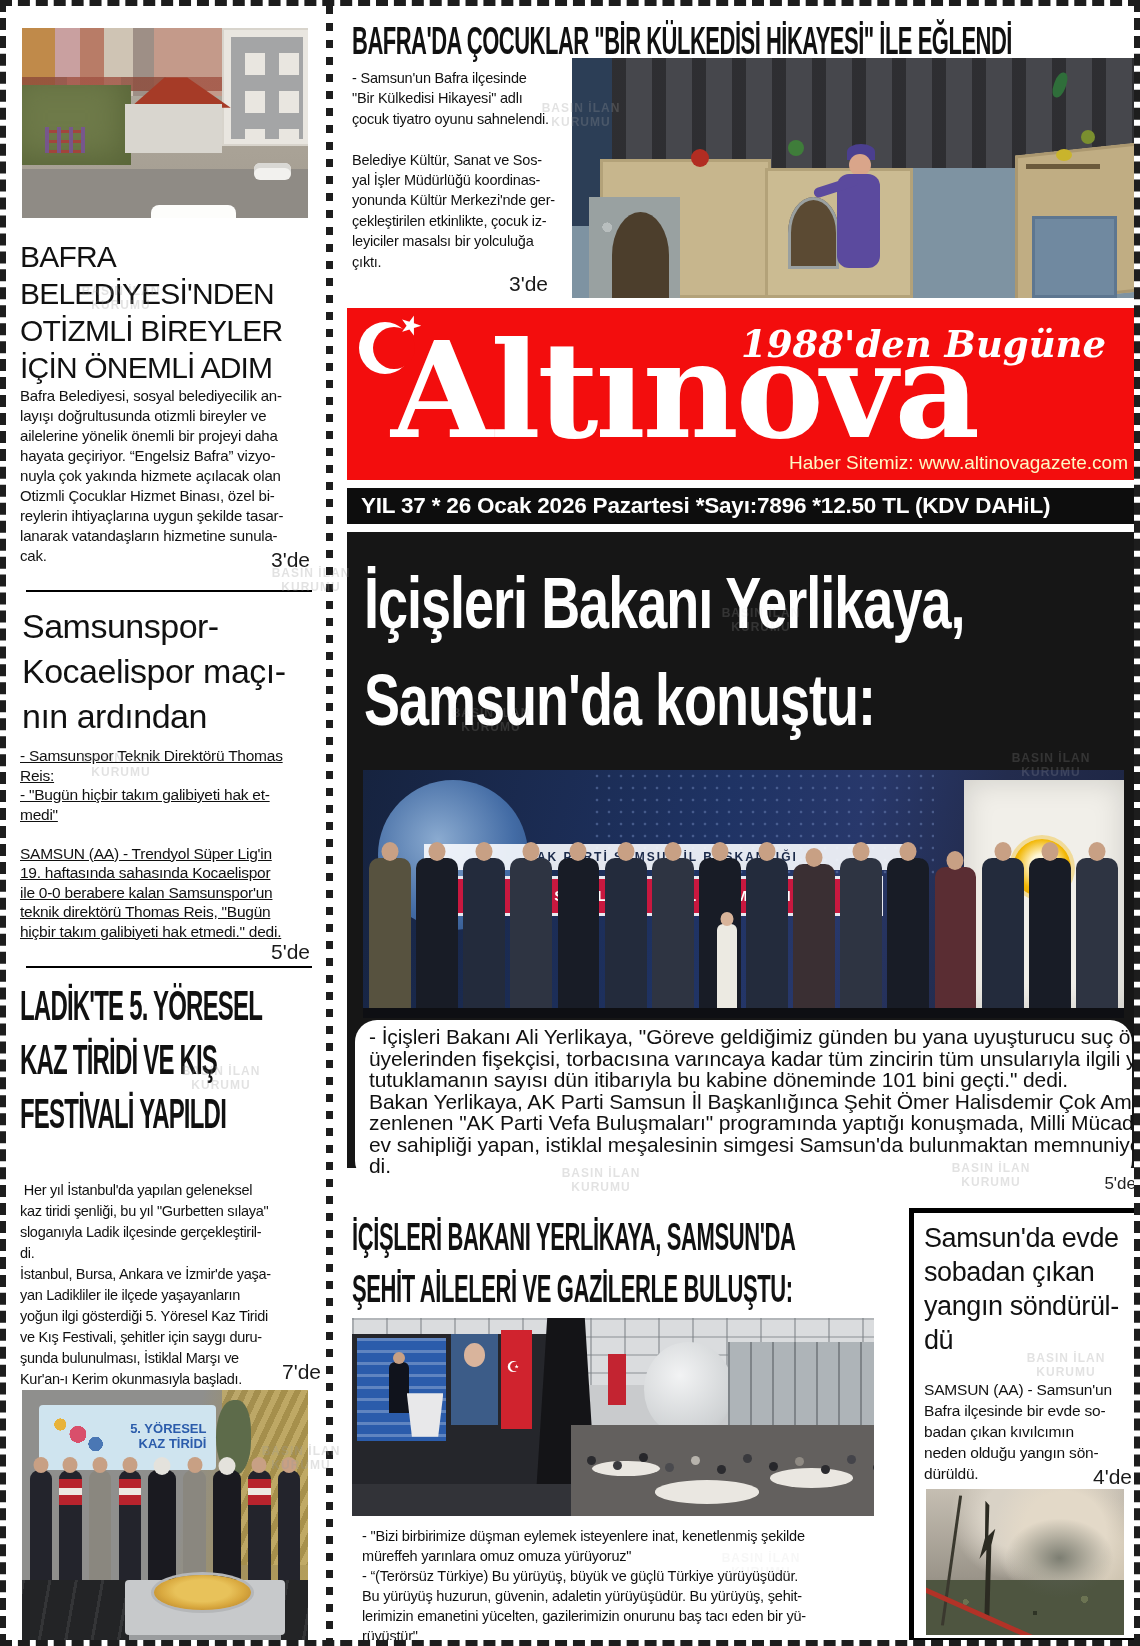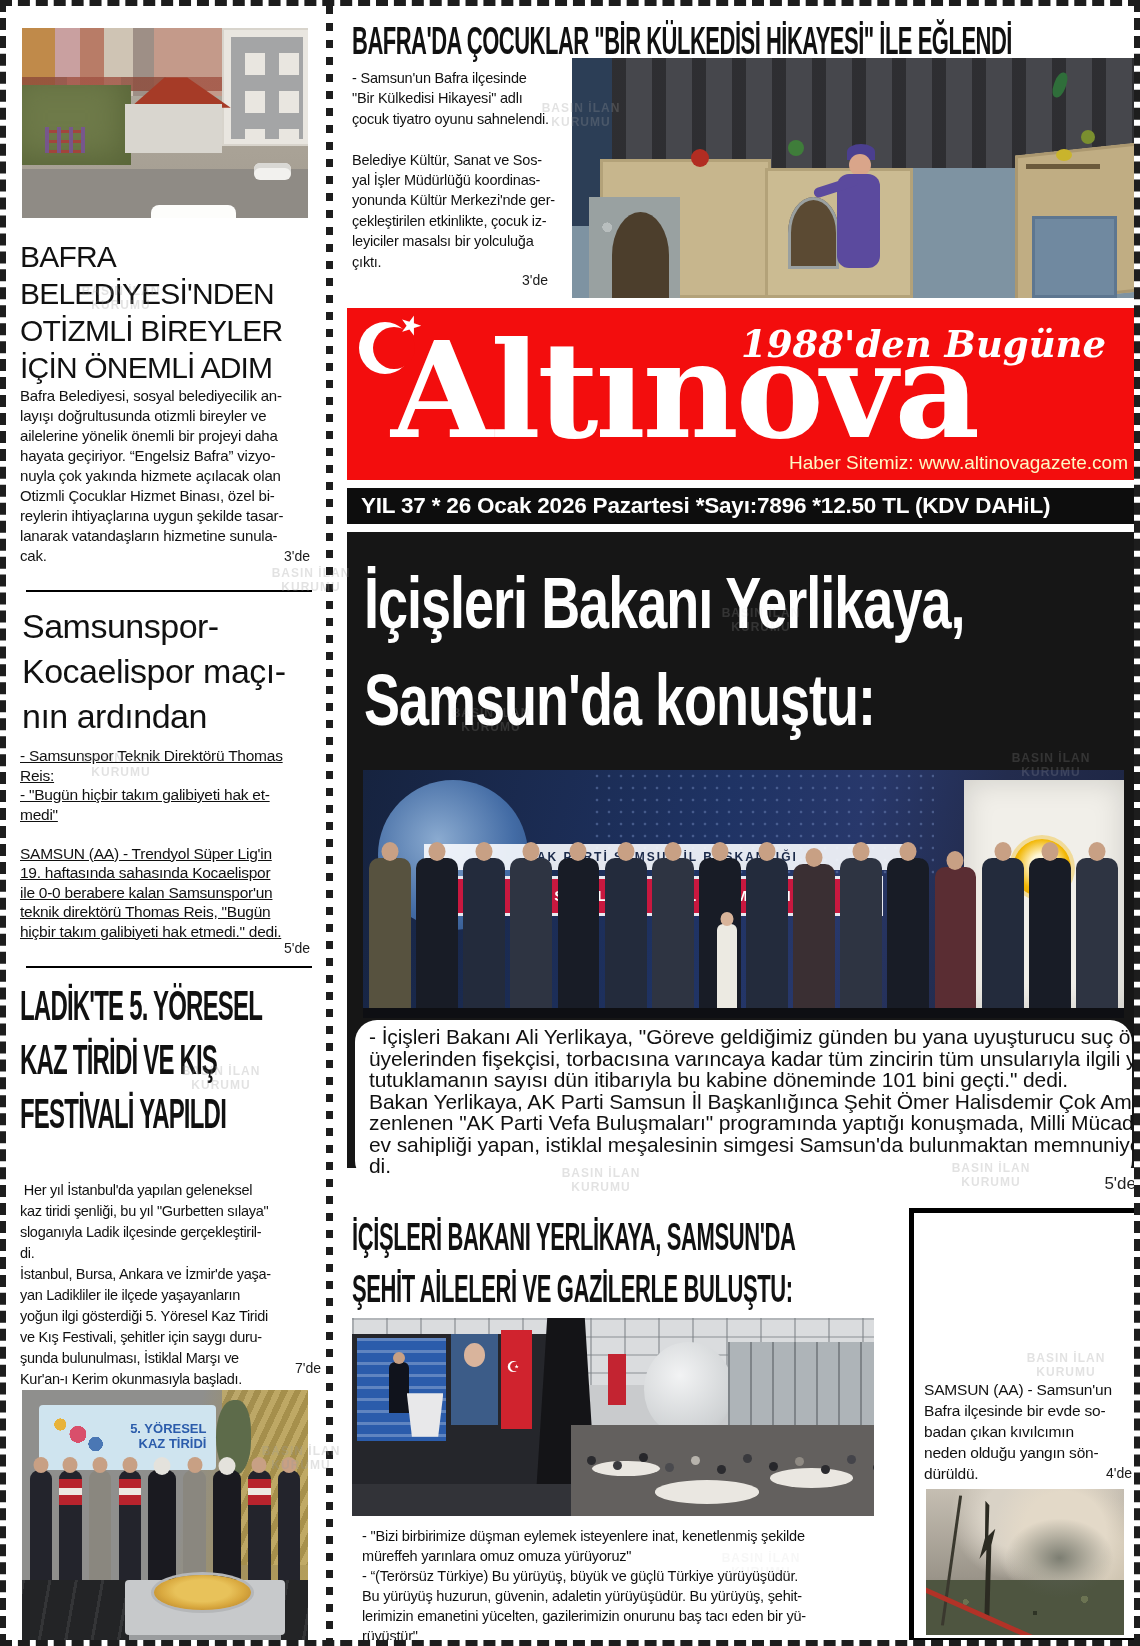--- a/index.html
+++ b/index.html
@@ -12,21 +12,21 @@
   .vdivider{left:320px;top:0;width:7px;height:1646px;
     background:repeating-linear-gradient(180deg,#1d1d1d 0 8px,transparent 8px 17px);}
   .hr{height:0;border-top:2px solid #000;}
 
   
   .h-plain1{font-size:30px;line-height:37px;letter-spacing:-0.8px;font-weight:400;}
   .body-sm{font-size:15px;line-height:20px;letter-spacing:-0.2px;}
   .h-plain2{font-size:34px;line-height:45px;letter-spacing:-0.5px;font-weight:400;}
   .body-sm2{font-size:15.5px;line-height:19.5px;letter-spacing:-0.25px;}
   .body-sm3{font-size:14.5px;line-height:21px;letter-spacing:-0.3px;margin-top:32px;}
-  .pageref{font-size:14px;font-weight:400;color:#1a1a1a;}
+  .pageref{font-size:21px;font-weight:400;color:#1a1a1a;}
   .condtall{font-weight:bold;transform-origin:0 0;}
   .h-top{font-size:22px;line-height:26px;letter-spacing:-0.5px;transform:scaleY(1.8);}
   .h-ladik{font-size:24px;line-height:31px;letter-spacing:-0.8px;transform:scaleY(1.74);}
   .h-main{font-size:54px;line-height:72px;letter-spacing:-1px;color:#fff;transform:scaleY(1.35);}
   .h-s2{font-size:22px;line-height:30px;letter-spacing:-0.4px;transform:scaleY(1.73);}
   .h-box3{font-size:27px;line-height:34px;letter-spacing:-0.4px;font-weight:400;}
   .bubble{background:#fff;border-radius:22px;}
   .datebar{background:#0d0d0d;color:#fff;font-weight:bold;font-size:22.5px;line-height:36px;
            padding-left:14px;letter-spacing:-0.2px;}
 
@@ -422,20 +422,24 @@
   </div>
 
   <div class="abs pre bubble" style="left:346px;top:1514px;width:504px;padding:6px 10px;border-radius:18px;font-size:14.5px;line-height:20px;letter-spacing:-0.2px;">- "Bizi birbirimize düşman eylemek isteyenlere inat, kenetlenmiş şekilde
 müreffeh yarınlara omuz omuza yürüyoruz"
 - “(Terörsüz Türkiye) Bu yürüyüş, büyük ve güçlü Türkiye yürüyüşüdür.
 Bu yürüyüş huzurun, güvenin, adaletin yürüyüşüdür. Bu yürüyüş, şehit-
 lerimizin emanetini yücelten, gazilerimizin onurunu baş tacı eden bir yü-
 rüyüştür"</div>
 
   <div class="abs boxed" style="left:903px;top:1202px;width:232px;height:435px;box-sizing:border-box;">
+    <div class="abs pre h-box3" style="left:10px;top:8px;width:212px;">Samsun'da evde
+sobadan çıkan
+yangın söndürül-
+dü</div>
     <div class="abs pre" style="left:10px;top:166px;width:212px;font-size:15.5px;line-height:21px;letter-spacing:-0.2px;">SAMSUN (AA) - Samsun'un
 Bafra ilçesinde bir evde so-
 badan çıkan kıvılcımın
 neden olduğu yangın sön-
 dürüldü.</div>
     <div class="abs rt pageref" style="left:10px;top:252px;width:208px;">4'de</div>
     <div class="abs photoF" style="left:12px;top:276px;width:198px;height:146px;">
       <div class="abs pf-ground"></div>
       <div class="abs pf-smoke2"></div>
       <div class="abs pf-tree"></div>

